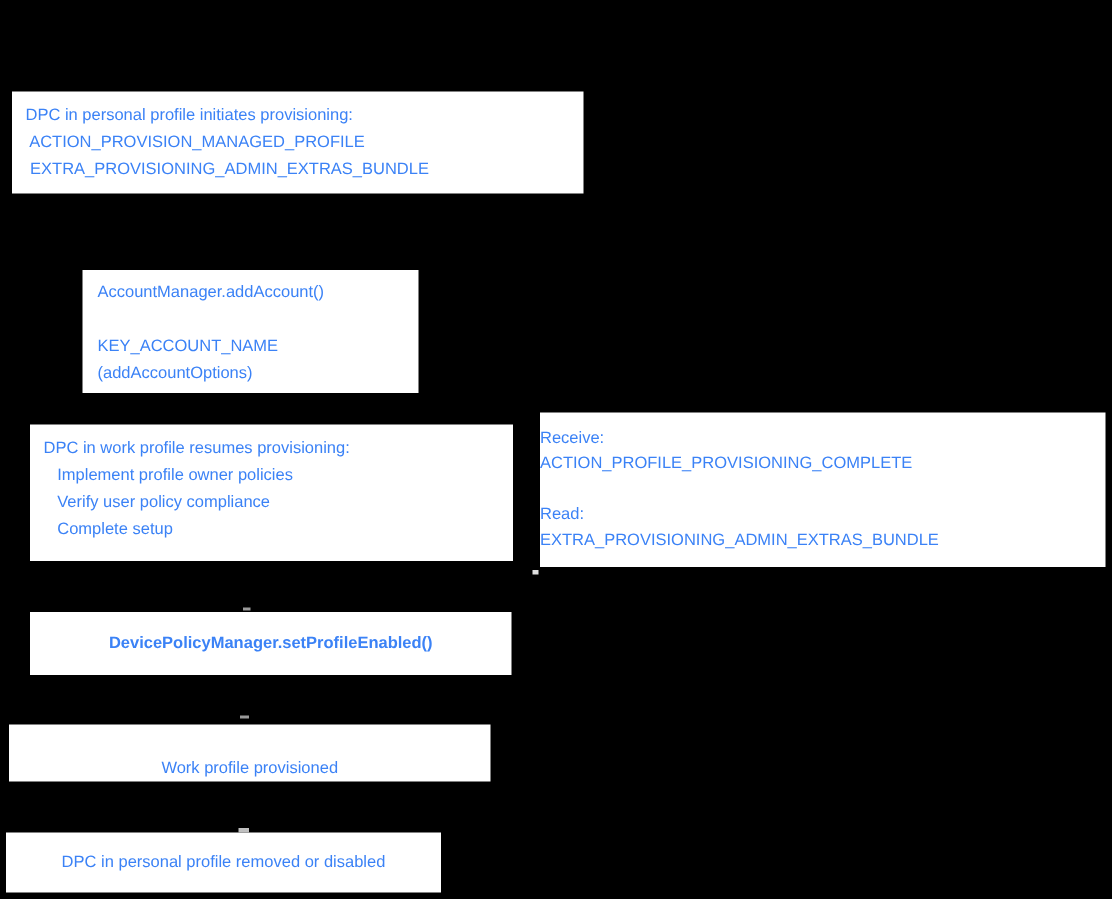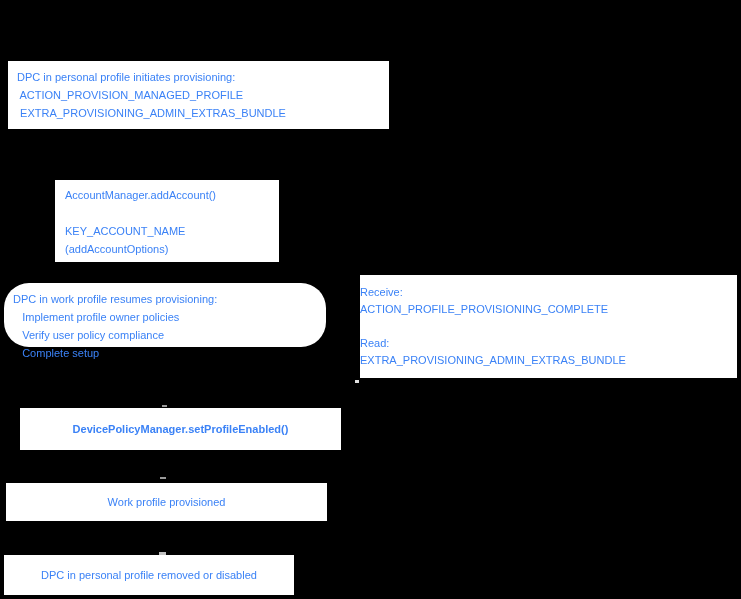--- a/index.html
+++ b/index.html
@@ -33,24 +33,24 @@
     text-align: left;
   }
   .align-center {
     align-items: center;
     justify-content: center;
     text-align: center;
   }
   
   #box-initiate        { left: 8px;   top: 61px;  width: 381px; height: 68px;  padding: 7px 9px; }
   #box-add-account     { left: 55px;  top: 180px; width: 224px; height: 82px;  padding: 6px 10px; }
-  #box-resume          { left: 4px;   top: 283px; width: 322px; height: 64px;  padding: 7px 9px; border-radius: 25px; }
+  #box-resume          { left: 20px;   top: 283px; width: 322px; height: 91px;  padding: 7px 9px; }
   #box-receive         { left: 360px; top: 275px; width: 377px; height: 103px; padding: 9px 0; line-height: 17px; }
   #box-set-enabled     { left: 20px;   top: 408px; width: 321px; height: 42px; font-weight: bold; }
-  #box-provisioned     { left: 6px;   top: 483px; width: 321px; height: 38px; }
+  #box-provisioned     { left: 6px;   top: 483px; width: 321px; height: 38px; align-items: flex-end; }
   #box-dpc-removed     { left: 4px;   top: 555px; width: 290px; height: 40px; }
   
   .arrow-remnant {
     position: absolute;
     background: #9a9a9a;
   }
   #remnant-1 { left: 162px; top: 405px; width: 5px; height: 2px; }
   #remnant-2 { left: 160px; top: 477px; width: 6px; height: 2px; }
   #remnant-3 { left: 159px; top: 552px; width: 7px; height: 3px; background: #c0c0c0; }
   #remnant-4 { left: 355px; top: 380px; width: 4px; height: 3px; background: #e0e0e0; }

